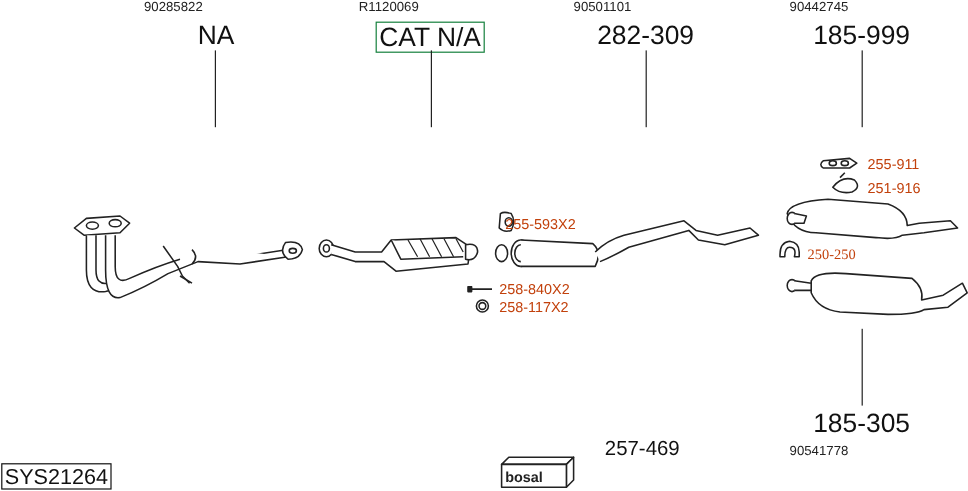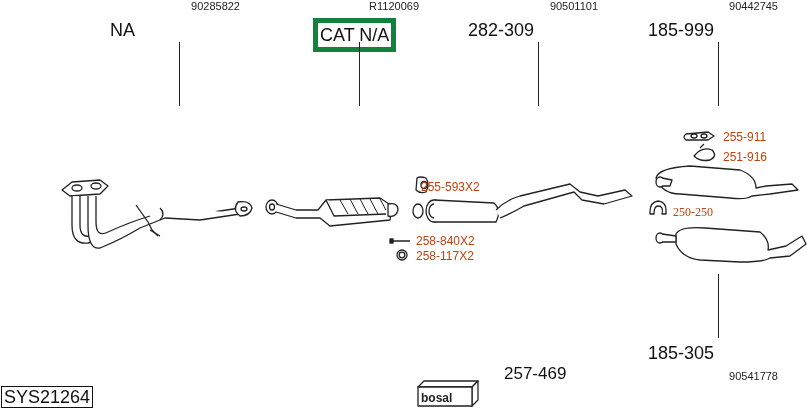--- a/index.html
+++ b/index.html
@@ -1,22 +1,22 @@
 <!DOCTYPE html>
 <html><head>
 <meta charset="utf-8">
 <style>
   html, body { margin:0; padding:0; background:#ffffff; }
   body { width:807px; height:409px; position:relative; overflow:hidden; font-family:"Liberation Sans", sans-serif; color:#111; }
   .abs { position:absolute; }
-  .oe { font-size:11px; color:#222; text-align:right; width:120px; }
-  .big { font-size:18px; width:140px; line-height:24px; }
+  .oe { font-size:11px; color:#222; text-align:left; width:120px; }
+  .big { font-size:22px; text-align:center; width:140px; line-height:24px; }
   .leader { position:absolute; width:1px; background:#222; }
   .small-label { font-size:12px; color:#c2410c; white-space:nowrap; }
-  .catbox { border:5px solid #15803d; padding:0 2px; }
+  .catbox { border:1px solid #15803d; padding:0 2px; }
   .sys { position:absolute; left:1px; top:386px; border:1px solid #111; font-size:18px; line-height:20px; padding:0 2px; }
   svg { position:absolute; left:0; top:0; }
   .part { cursor:pointer; }
 </style>
 </head>
 <body>
 
 <svg width="807" height="409" viewBox="0 0 807 409">
   <g fill="#fff" stroke="#222" stroke-width="1.3" stroke-linejoin="round">
 

